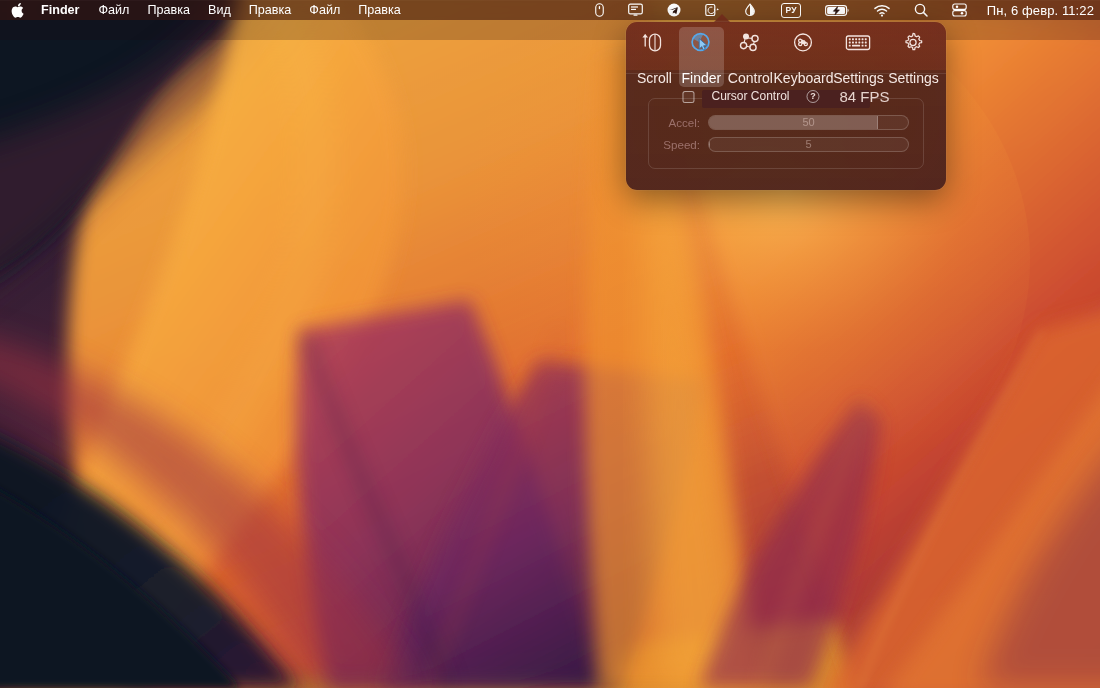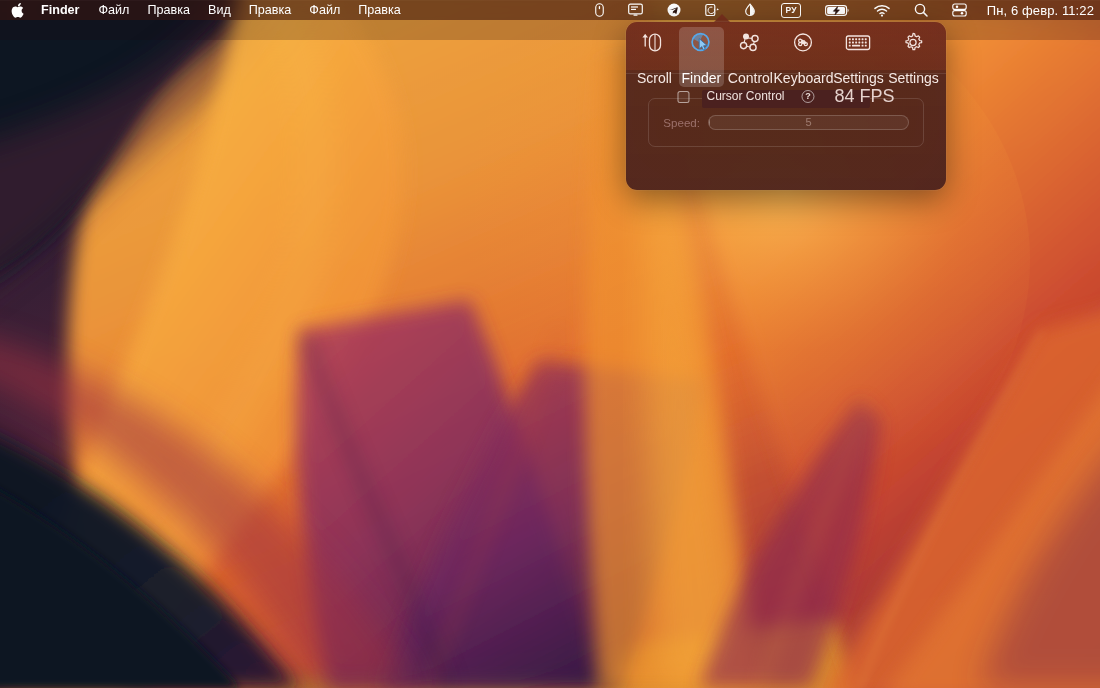--- a/index.html
+++ b/index.html
@@ -111,21 +111,21 @@
     background:rgba(255,255,255,0.05);
     display:inline-block; flex:0 0 auto;
   }
   .group-label { font-size:12px; color:#f0e2de; line-height:13px; }
   .help-icon {
     width:13px; height:13px; border-radius:50%;
     border:1px solid rgba(255,255,255,0.55);
     display:flex; align-items:center; justify-content:center;
     font-size:9px; color:#efe1dd; line-height:1; font-weight:bold;
   }
-  .fps { font-size:18px; color:#e6d3ce; line-height:13px; margin-left:3px; }
+  .fps { font-size:15px; color:#e6d3ce; line-height:13px; margin-left:3px; }
 
   .slider-row { display:flex; align-items:center; margin-bottom:7px; }
   .slider-row:last-child { margin-bottom:4px; }
   .slider-label {
     width:45px; text-align:right; font-size:11.6px; color:#9b706a;
     padding-right:8px; line-height:14px;
   }
   .slider {
     position:relative; flex:1; height:15px; border-radius:7.5px;
     background:rgba(255,255,255,0.055);
@@ -461,20 +461,27 @@
   <div class="pop-body">
     <div class="group-box">
       <div class="group-title-bg"></div>
       <div class="group-title">
         <span class="chk"></span>
         <span class="group-label">Cursor Control</span>
         <span class="help-icon">?</span>
         <span class="fps">84 FPS</span>
       </div>
 
+      <div class="slider-row">
+        <span class="slider-label">Accel:</span>
+        <div class="slider">
+          <span class="slider-fill" style="width:85%"></span>
+          <span class="slider-value">50</span>
+        </div>
+      </div>
 
       <div class="slider-row">
         <span class="slider-label">Speed:</span>
         <div class="slider">
           <span class="slider-fill" style="width:0%"></span>
           <span class="slider-value">5</span>
         </div>
       </div>
     </div>
   </div>

